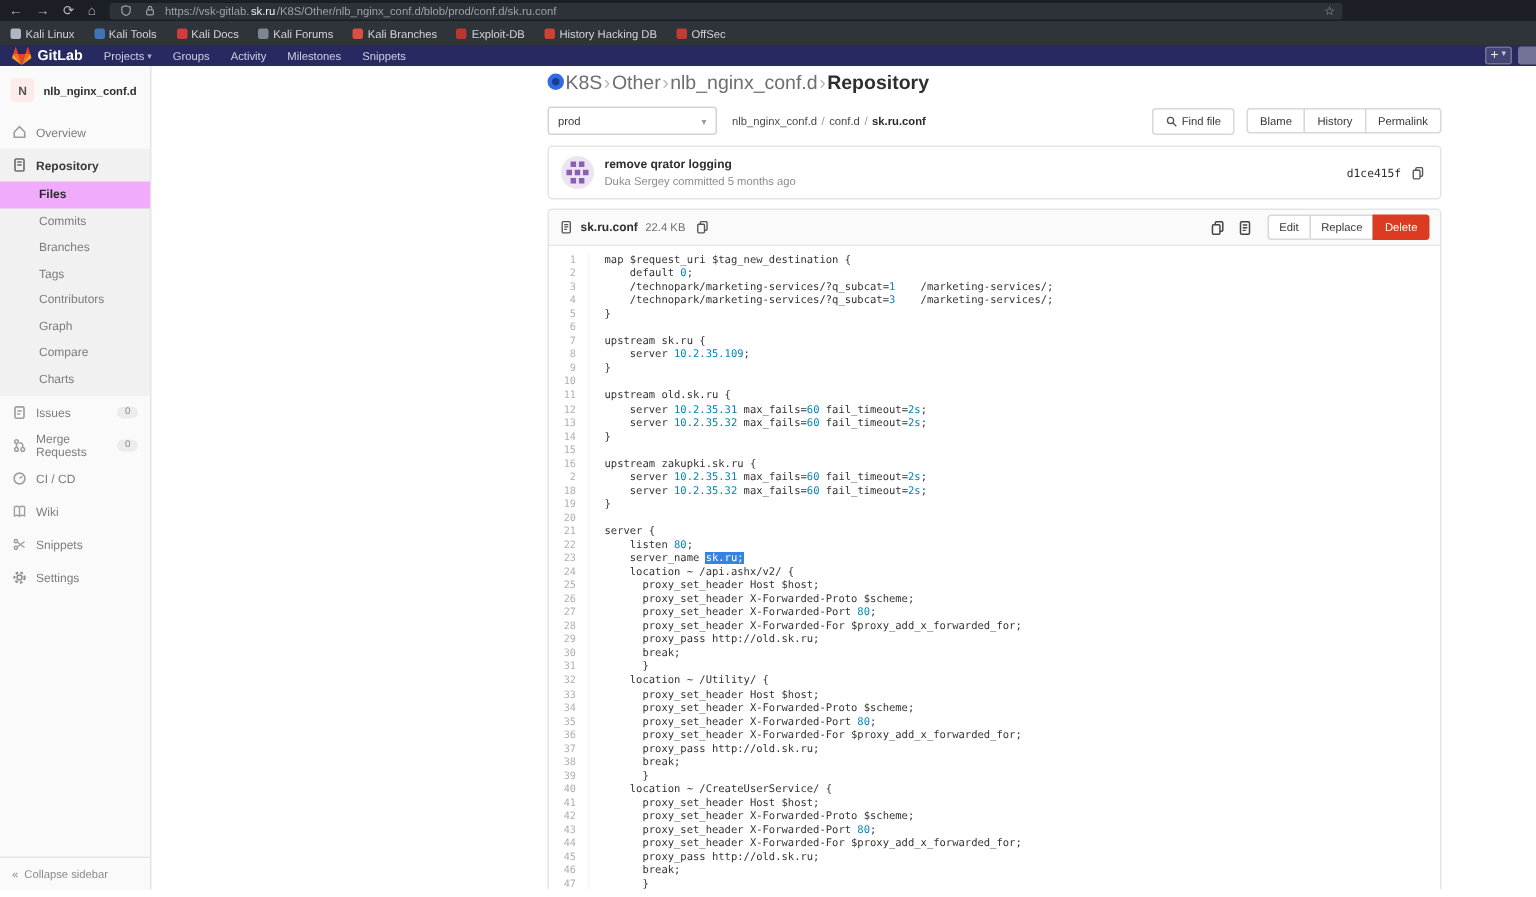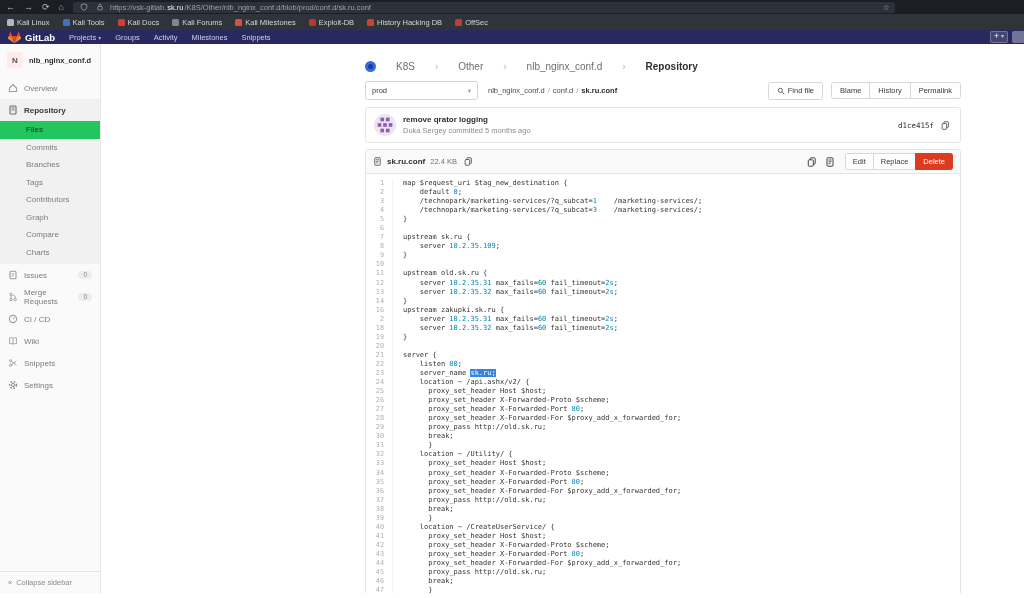--- a/index.html
+++ b/index.html
@@ -41,32 +41,32 @@
   #proj-row{display:flex;align-items:center;gap:6px;padding:8px 7px 9px}
   #proj-avatar{width:16px;height:16px;border-radius:3px;background:#fdecea;color:#8b4513;
     display:flex;align-items:center;justify-content:center;font-size:8px;font-weight:bold;color:#555}
   #proj-name{font-weight:bold;color:#2e2e2e;font-size:7.5px}
   .side-item{display:flex;align-items:center;gap:6px;height:22px;padding:0 8px;cursor:pointer}
   .side-item .lbl{font-size:8px}
   .side-item .s-ico{width:10px;height:10px;flex:0 0 auto;display:flex}
   .side-group{background:#f1f1f1}
   .side-group > .side-item .lbl{font-weight:bold;color:#393939}
   .sub-item{height:17.5px;display:flex;align-items:center;padding:0 8px 0 26px;font-size:8px;color:#7c7c7c;cursor:pointer}
-  .sub-item.active{background:#22c55e;font-weight:normal;color:#2b2b2b}
+  .sub-item.active{background:#f0abfc;font-weight:bold;color:#2b2b2b}
   .sub-list{padding-bottom:3px}
   .badge{margin-left:auto;background:#ececec;border-radius:6px;color:#8a8a8a;font-size:6.5px;
     padding:1px 5px;line-height:1}
   #collapse-row{position:absolute;bottom:0;left:0;right:0;height:22px;border-top:1px solid #e5e5e5;
     display:flex;align-items:center;gap:4px;padding:0 8px;color:#8a8a8a;font-size:7.5px;cursor:pointer;background:#fafafa}
 
   #content{flex:1;background:#fff;overflow:hidden}
   #container{width:596px;margin-left:264px}
 
   
-  #breadcrumb{display:flex;align-items:center;gap:20px;margin-top:17px;font-size:10px;color:#6e6e6e}
+  #breadcrumb{display:flex;align-items:center;gap:1px;margin-top:3px;font-size:13px;color:#6e6e6e}
   #crumb-avatar{width:11px;height:11px;border-radius:50%;background:#326ce5;position:relative;flex:0 0 auto}
   #crumb-avatar:after{content:"";position:absolute;left:3px;top:3px;width:5px;height:5px;border-radius:50%;background:#1b3f8f}
   #breadcrumb .sep{color:#b8b8b8}
   #breadcrumb .crumb{cursor:pointer}
   #breadcrumb .crumb.last{font-weight:bold;color:#2e2e2e}
 
   
   #branch-row{display:flex;align-items:center;margin-top:9px}
   #branch-select{width:113px;height:19px;border:1px solid #d4d4d4;border-radius:2.5px;background:#fff;
     display:flex;align-items:center;justify-content:space-between;padding:0 6px;font-size:7.5px;color:#36383b;cursor:pointer}
@@ -158,21 +158,21 @@
       <span class="bm">
         <span class="bm-ico" style="background: rgb(210, 60, 60);"></span>
         <span>Kali Docs</span>
       </span>
       <span class="bm">
         <span class="bm-ico" style="background: rgb(125, 135, 148);"></span>
         <span>Kali Forums</span>
       </span>
       <span class="bm">
         <span class="bm-ico" style="background: rgb(217, 79, 68);"></span>
-        <span>Kali Milestones</span>
+        <span>Kali Branches</span>
       </span>
       <span class="bm">
         <span class="bm-ico" style="background: rgb(184, 55, 46);"></span>
         <span>Exploit-DB</span>
       </span>
       <span class="bm">
         <span class="bm-ico" style="background: rgb(204, 66, 51);"></span>
         <span>History Hacking DB</span>
       </span>
       <span class="bm">
@@ -476,20 +476,24 @@
               </div>
               <div class="cl">
                 <a class="ln">13</a>
                 <span class="cx"><span class="sg-t">    server </span><span class="sg-n">10.2.35.32</span><span class="sg-t"> max_fails=</span><span class="sg-n">60</span><span class="sg-t"> fail_timeout=</span><span class="sg-n">2s</span><span class="sg-t">;</span></span>
               </div>
               <div class="cl">
                 <a class="ln">14</a>
                 <span class="cx"><span class="sg-t">}</span></span>
               </div>
               <div class="cl">
+                <a class="ln">15</a>
+                <span class="cx"><span class="sg-t"></span></span>
+              </div>
+              <div class="cl">
                 <a class="ln">16</a>
                 <span class="cx"><span class="sg-t">upstream zakupki.sk.ru {</span></span>
               </div>
               <div class="cl">
                 <a class="ln">2</a>
                 <span class="cx"><span class="sg-t">    server </span><span class="sg-n">10.2.35.31</span><span class="sg-t"> max_fails=</span><span class="sg-n">60</span><span class="sg-t"> fail_timeout=</span><span class="sg-n">2s</span><span class="sg-t">;</span></span>
               </div>
               <div class="cl">
                 <a class="ln">18</a>
                 <span class="cx"><span class="sg-t">    server </span><span class="sg-n">10.2.35.32</span><span class="sg-t"> max_fails=</span><span class="sg-n">60</span><span class="sg-t"> fail_timeout=</span><span class="sg-n">2s</span><span class="sg-t">;</span></span>

